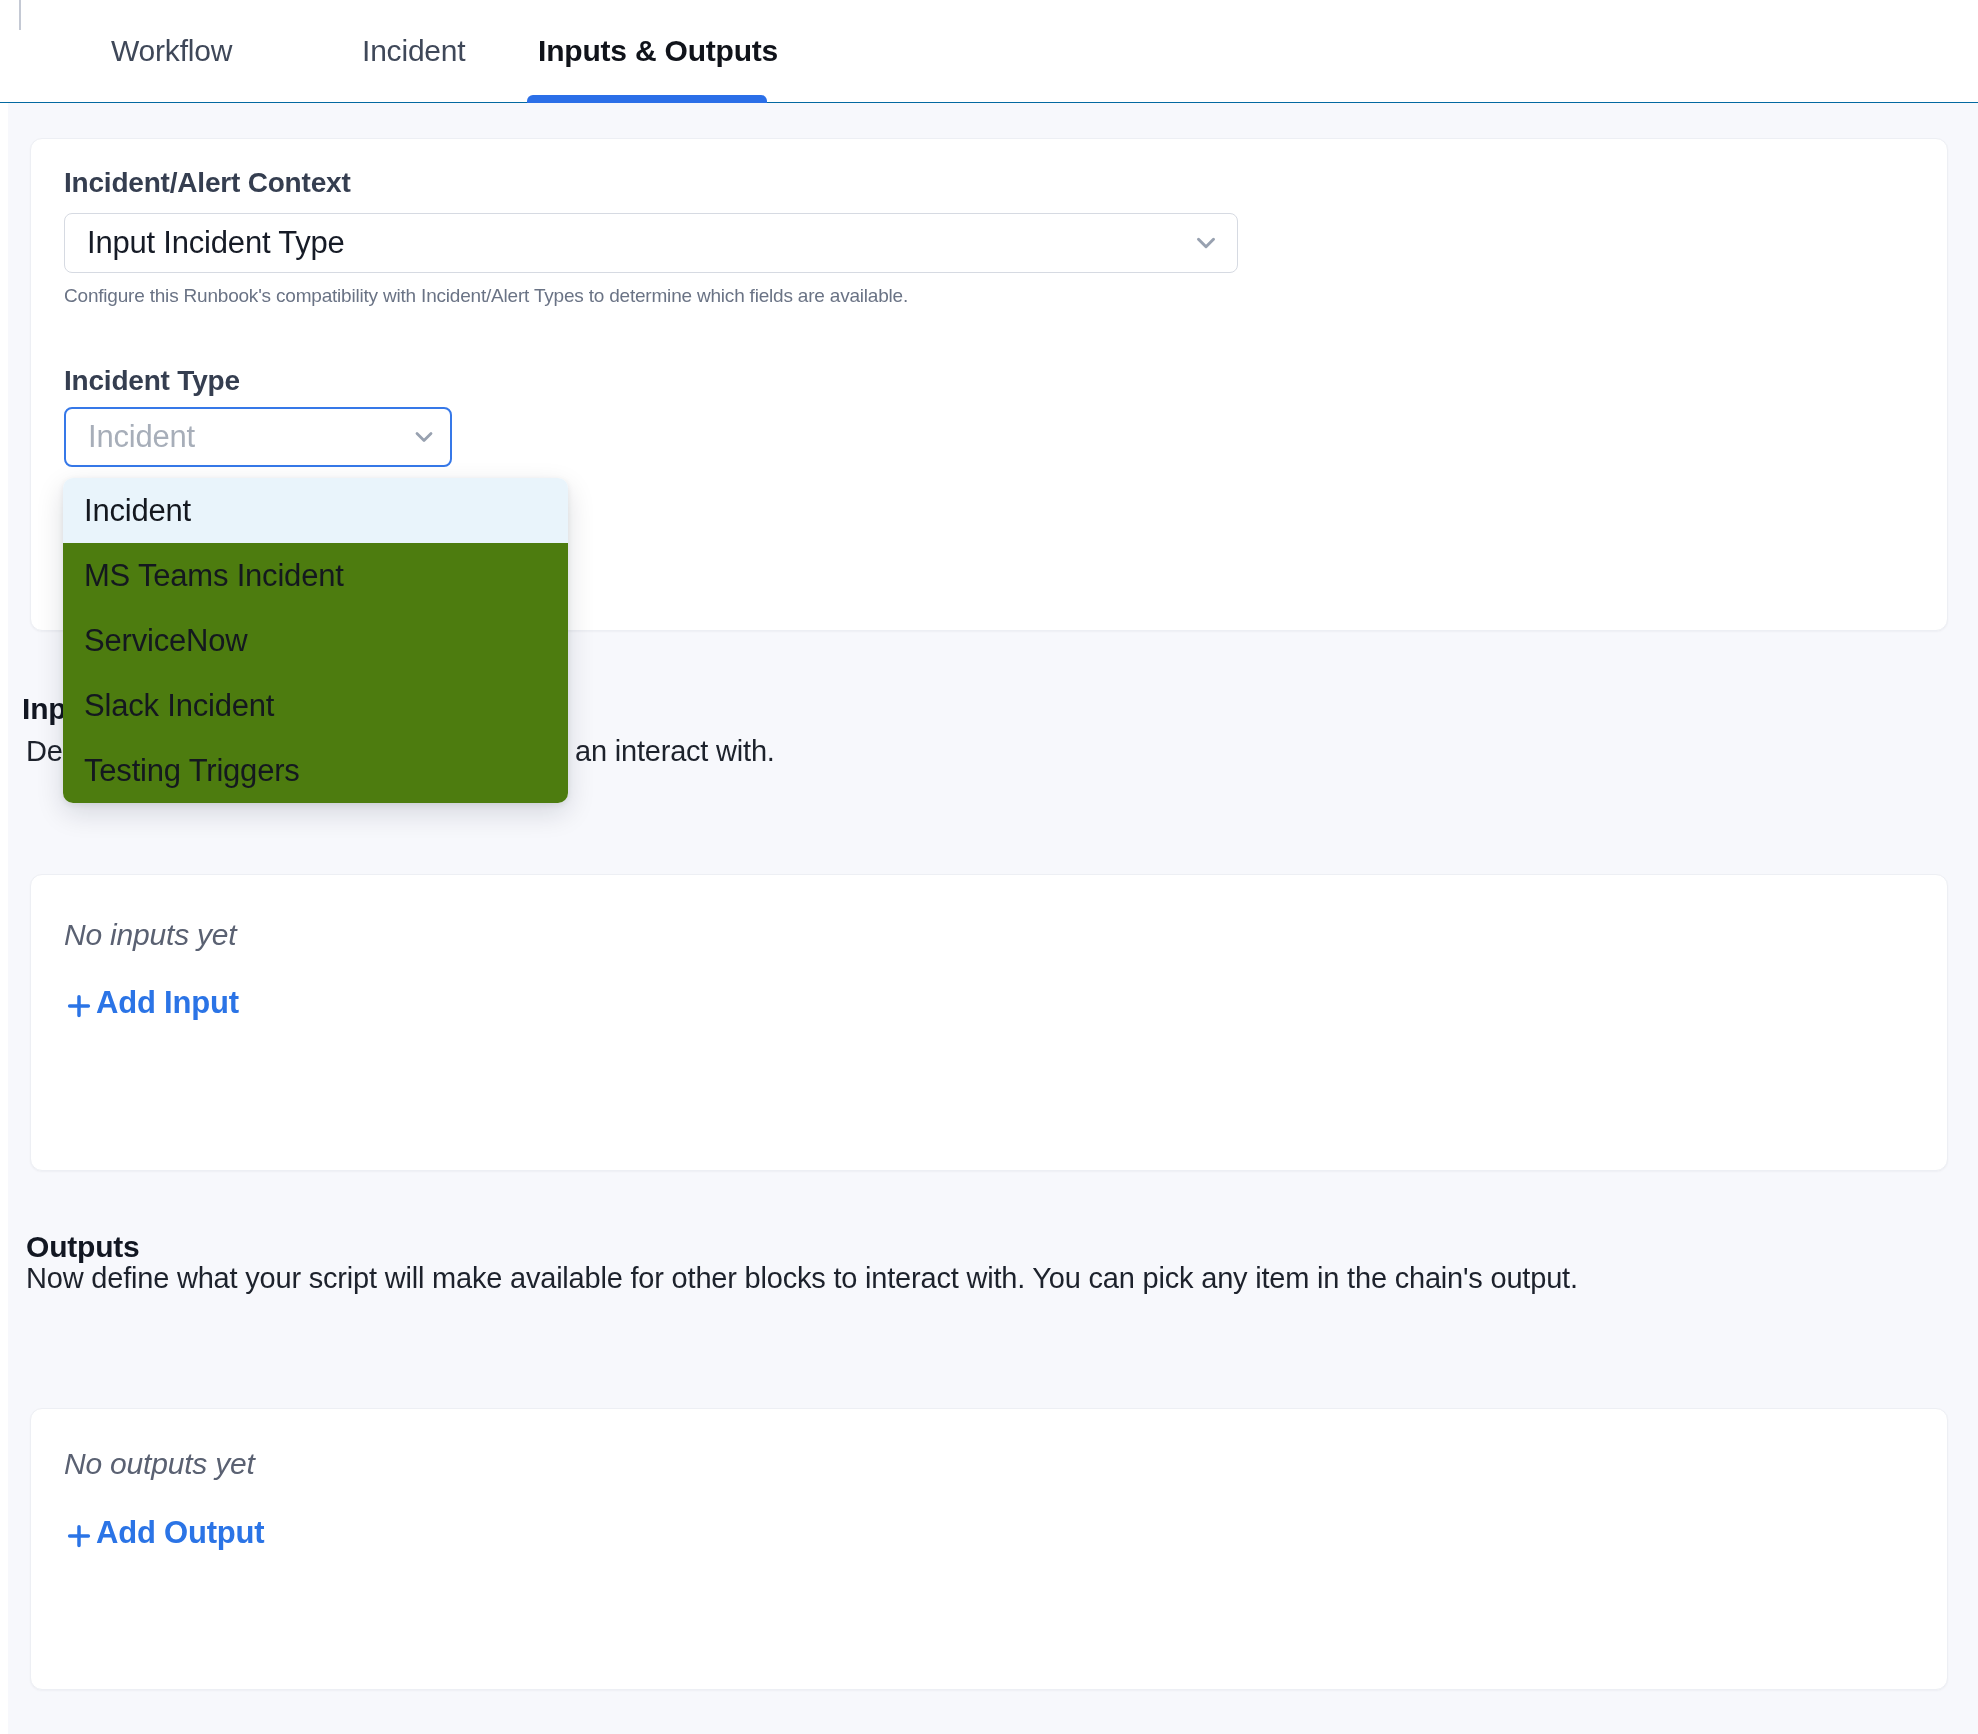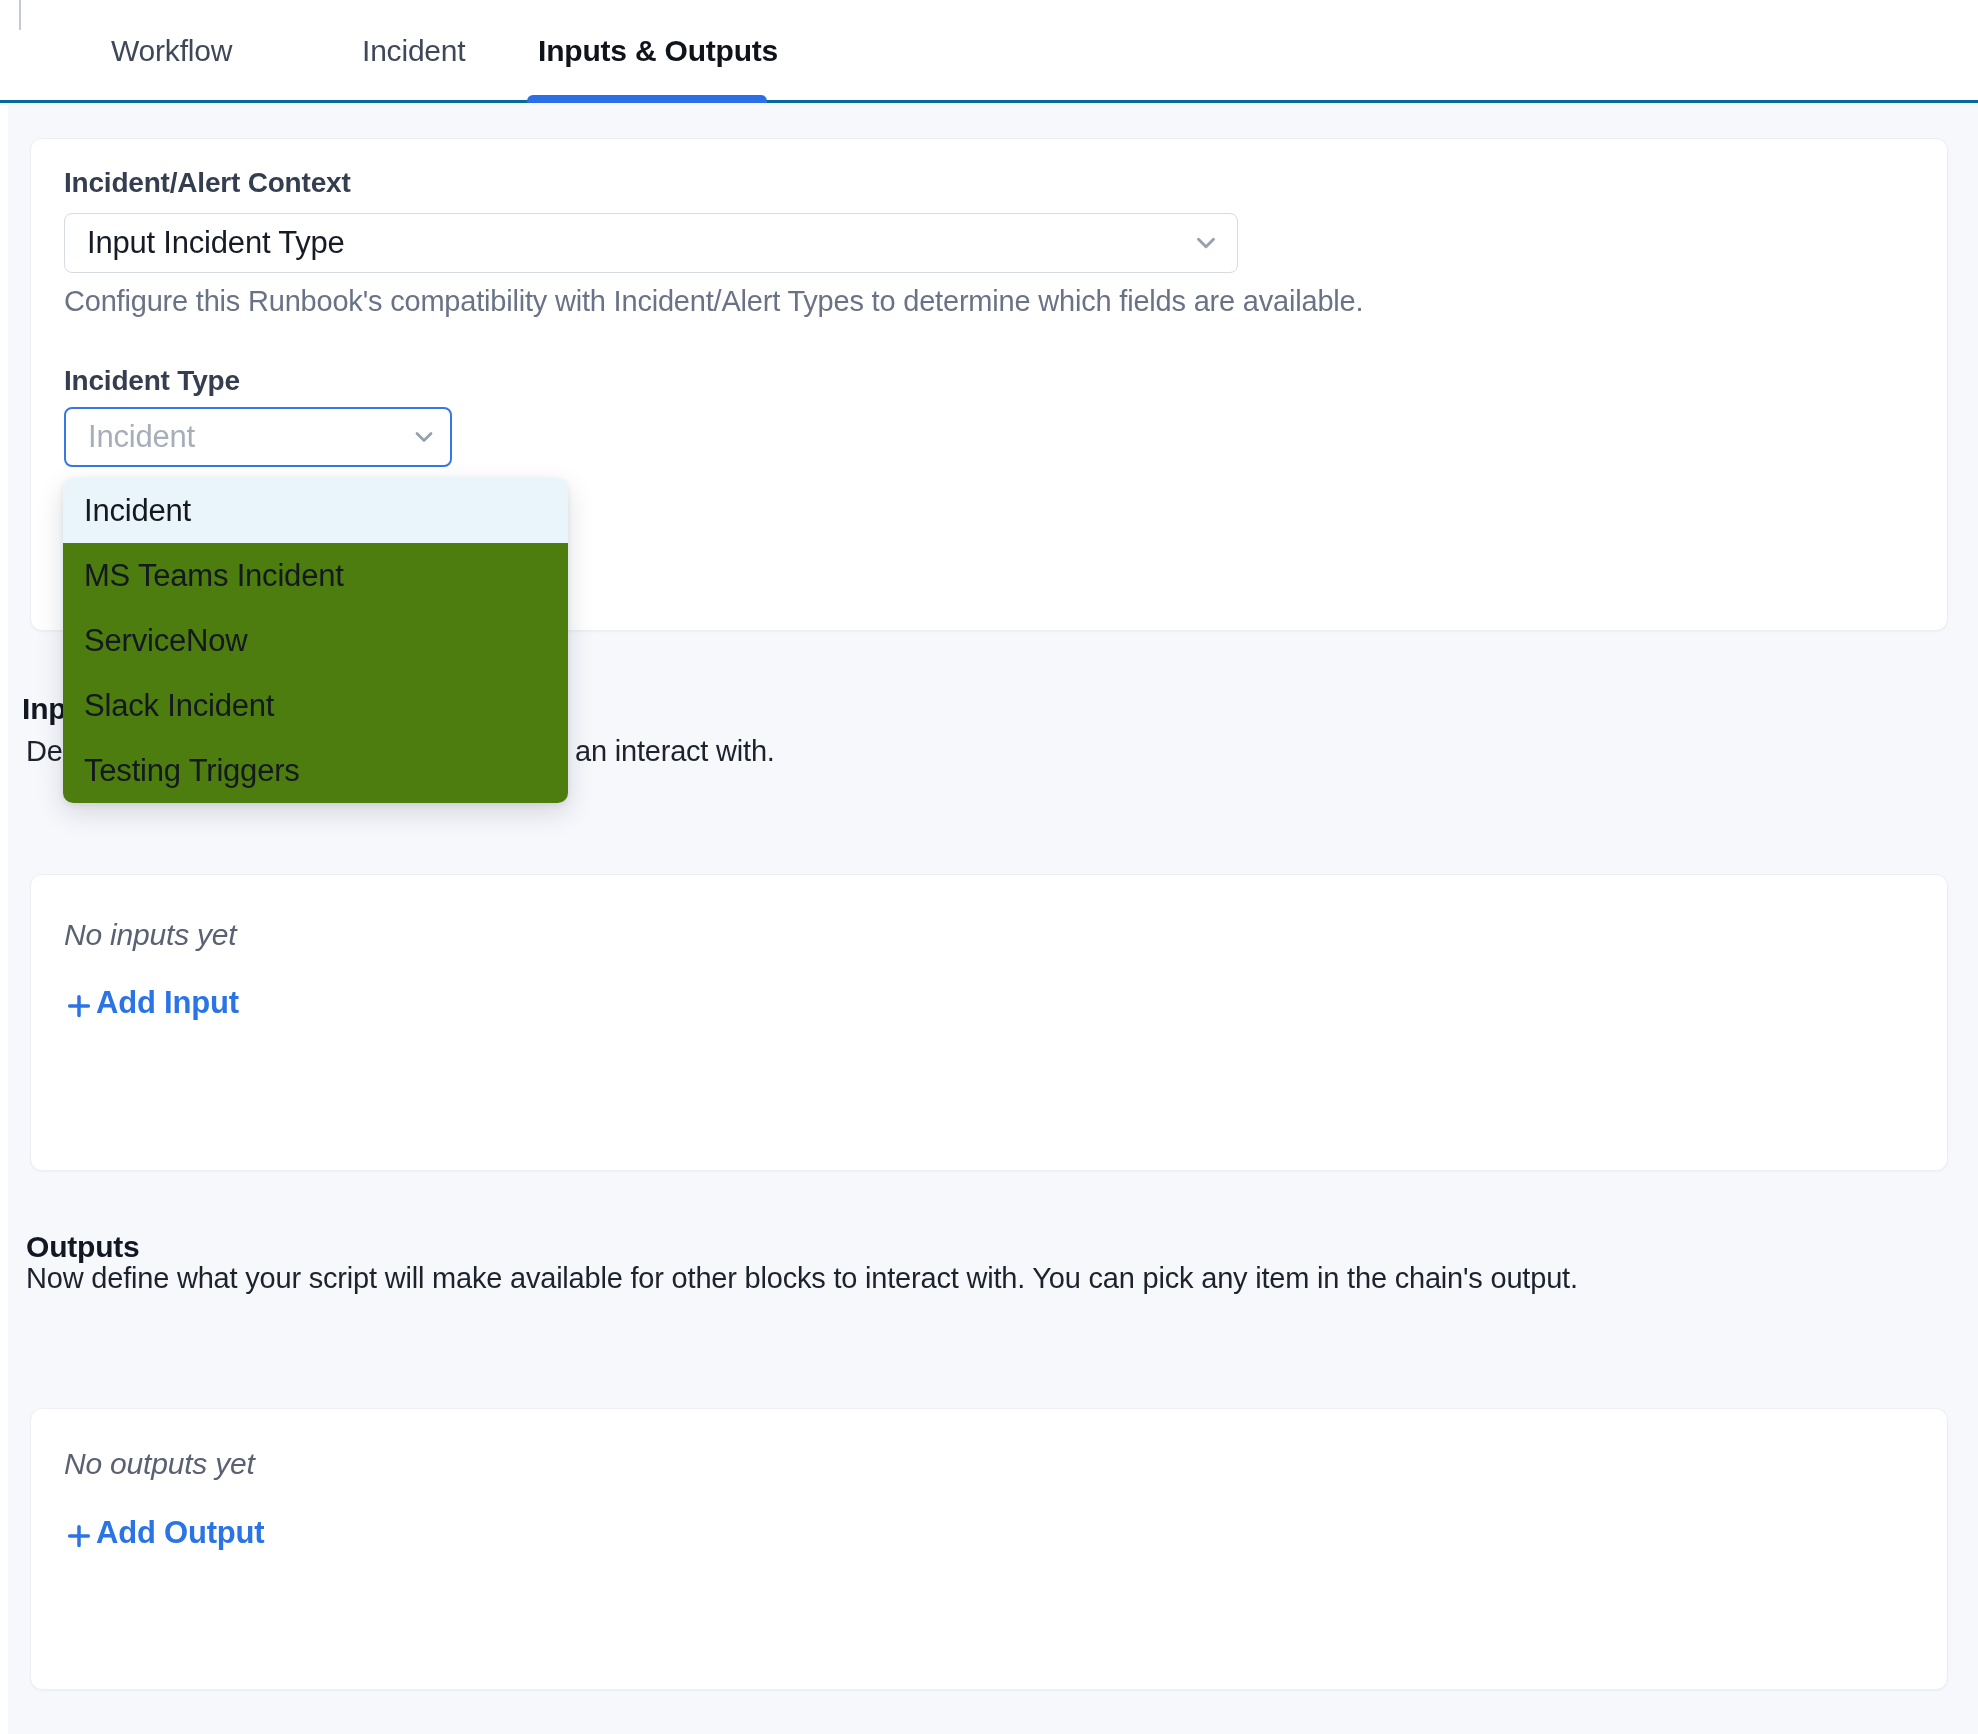--- a/index.html
+++ b/index.html
@@ -2,21 +2,21 @@
 <html><head>
 <meta charset="utf-8">
 <style>
   html,body{margin:0;padding:0;}
   body{background:#ffffff;overflow:hidden;}
   .page{position:relative;width:1978px;height:1734px;background:#ffffff;
         font-family:"Liberation Sans",sans-serif;letter-spacing:-0.2px;color:#1d222c;}
 
   
   .tabbar{position:absolute;left:0;top:0;width:1978px;height:103px;background:#ffffff;
-          border-bottom:3px solid #0369a1;box-sizing:border-box;z-index:3;}
+          border-bottom:1px solid #0369a1;box-sizing:border-box;z-index:3;}
   .tab{position:absolute;top:0;height:102px;display:flex;align-items:center;
        font-size:30px;color:#3f4859;font-weight:500;cursor:default;}
   .tab.active{color:#10131a;font-weight:700;}
   .tab-workflow{left:111px;}
   .tab-triggers{left:362px;}
   .tab-io{left:538px;}
   .tab-underline{position:absolute;left:527px;top:95px;width:240px;height:8px;
                  background:#2b6fe8;border-radius:6px 6px 0 0;}
   .topleft-notch{position:absolute;left:19px;top:0;width:2px;height:30px;background:#c4c9d4;}
 
@@ -24,21 +24,21 @@
   .content-bg{position:absolute;left:8px;top:103px;width:1970px;height:1631px;background:#f7f8fc;z-index:0;}
 
   
   .card{position:absolute;background:#ffffff;border:1px solid #edeff4;border-radius:12px;
         box-sizing:border-box;box-shadow:0 1px 2px rgba(16,24,40,0.04);z-index:1;}
   .card-context{left:30px;top:138px;width:1918px;height:493px;}
   .card-inputs{left:30px;top:874px;width:1918px;height:297px;}
   .card-outputs{left:30px;top:1408px;width:1918px;height:282px;}
 
   .field-label{position:absolute;font-size:28px;font-weight:700;color:#353e50;}
-  .helper-text{position:absolute;font-size:29px;color:#6a7385;}
+  .helper-text{position:absolute;font-size:19px;color:#6a7385;}
 
   .select{position:absolute;background:#ffffff;border:1px solid #d6dae2;border-radius:8px;
           box-sizing:border-box;display:flex;align-items:center;padding-left:22px;
           font-size:31px;color:#161b26;cursor:pointer;}
   .select .chev{position:absolute;right:16px;top:50%;transform:translateY(-50%);display:flex;}
   .select-context{left:33px;top:74px;width:1174px;height:60px;}
   .select-type{left:33px;top:268px;width:388px;height:60px;border:2px solid #3678e8;}
   .placeholder{color:#a7aeb9;}
 
   

